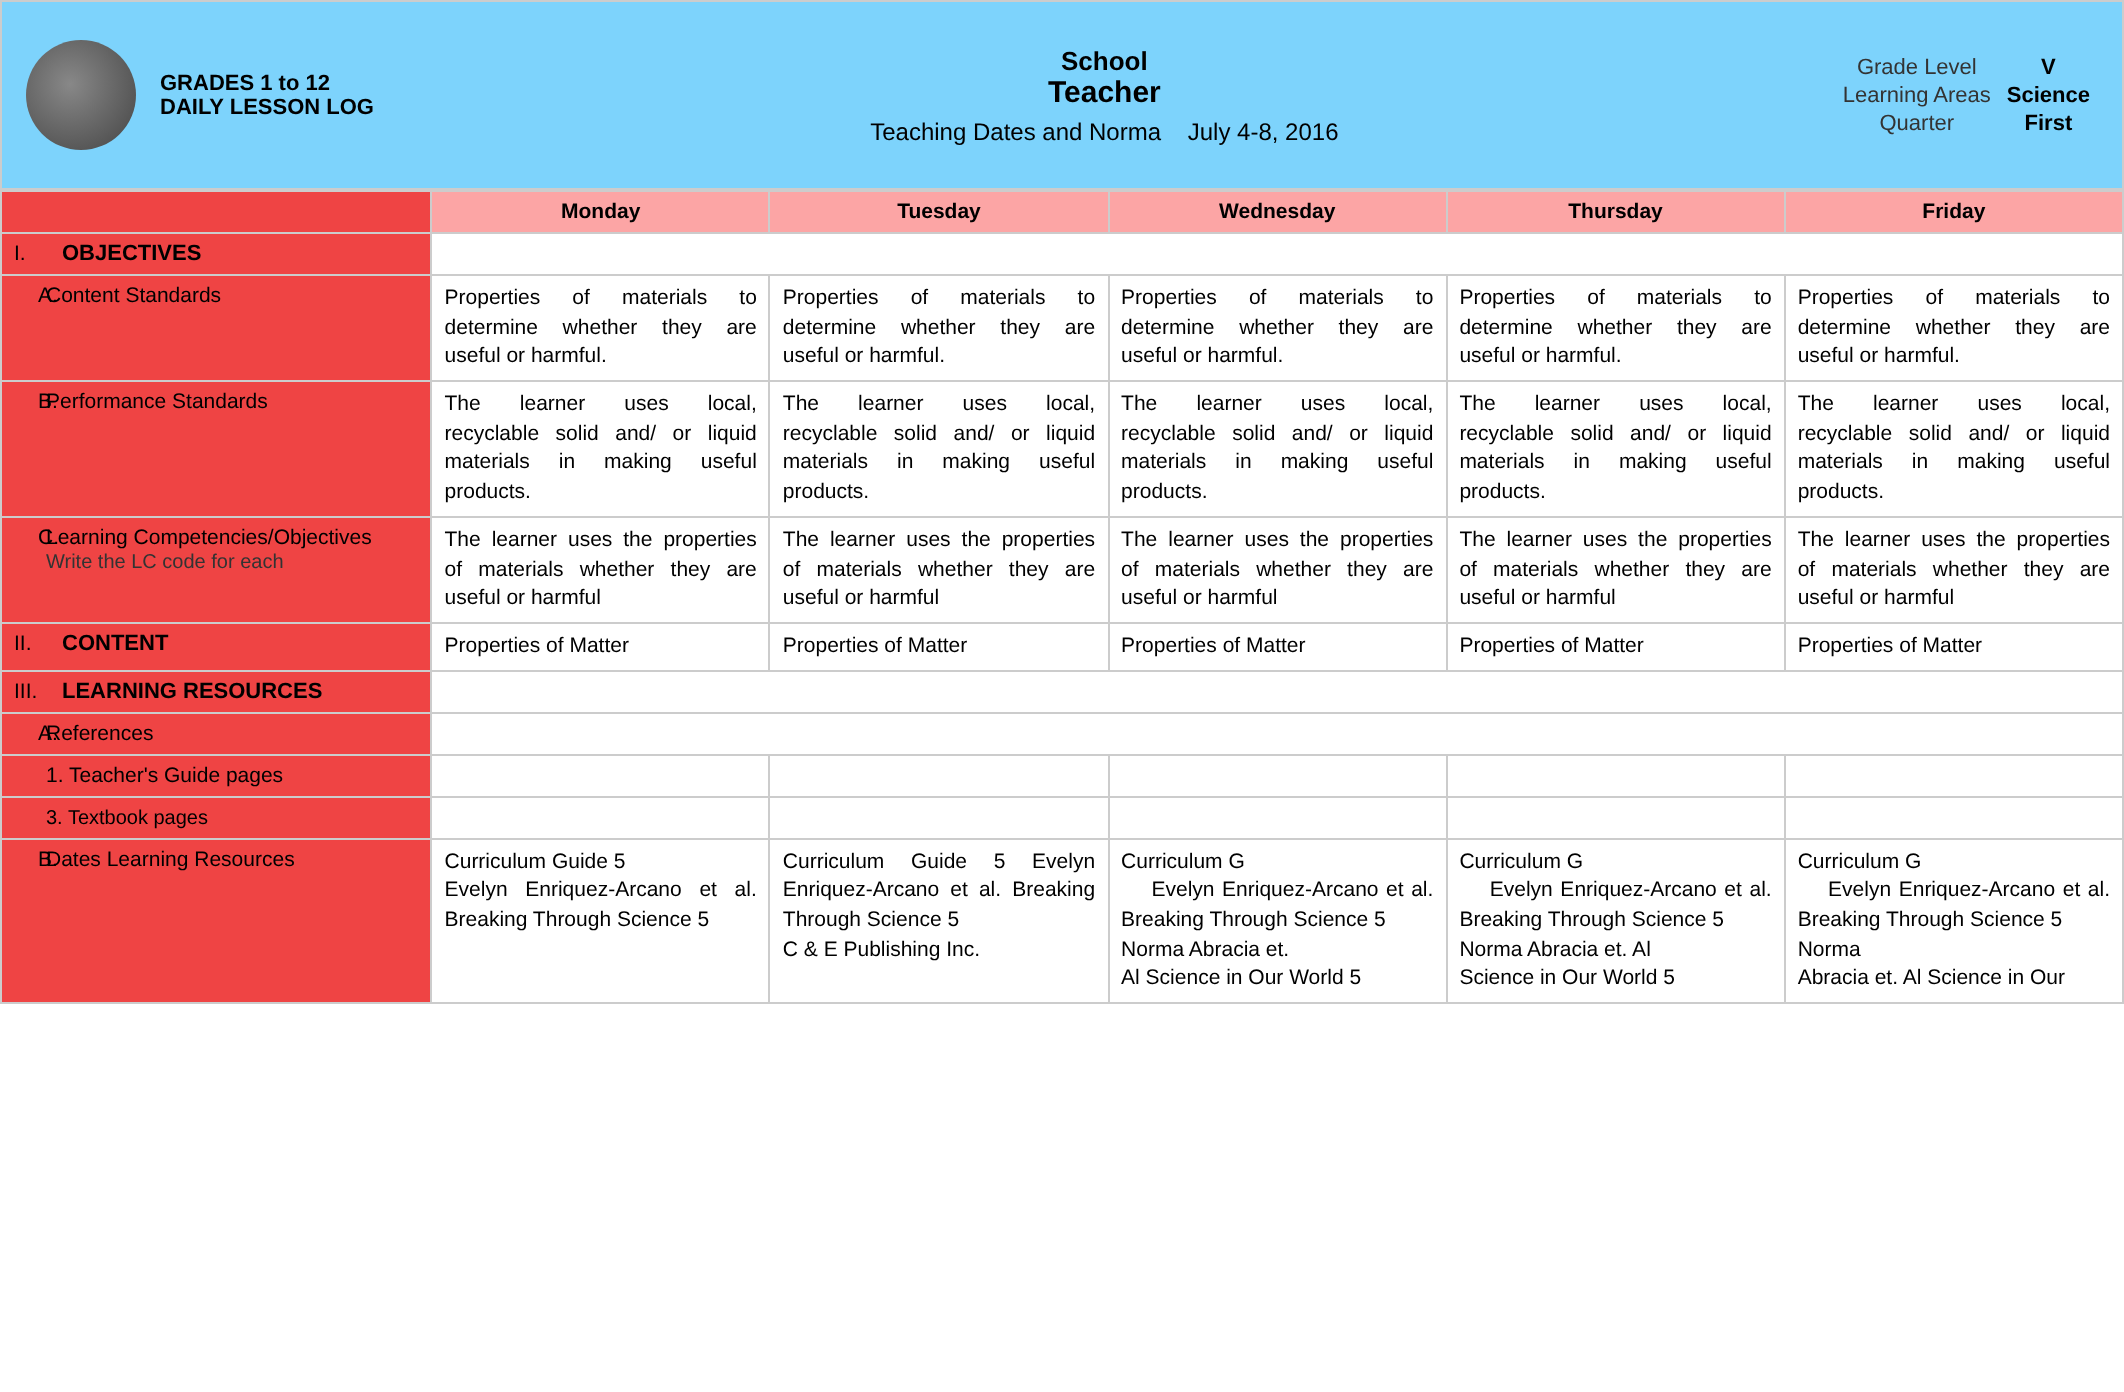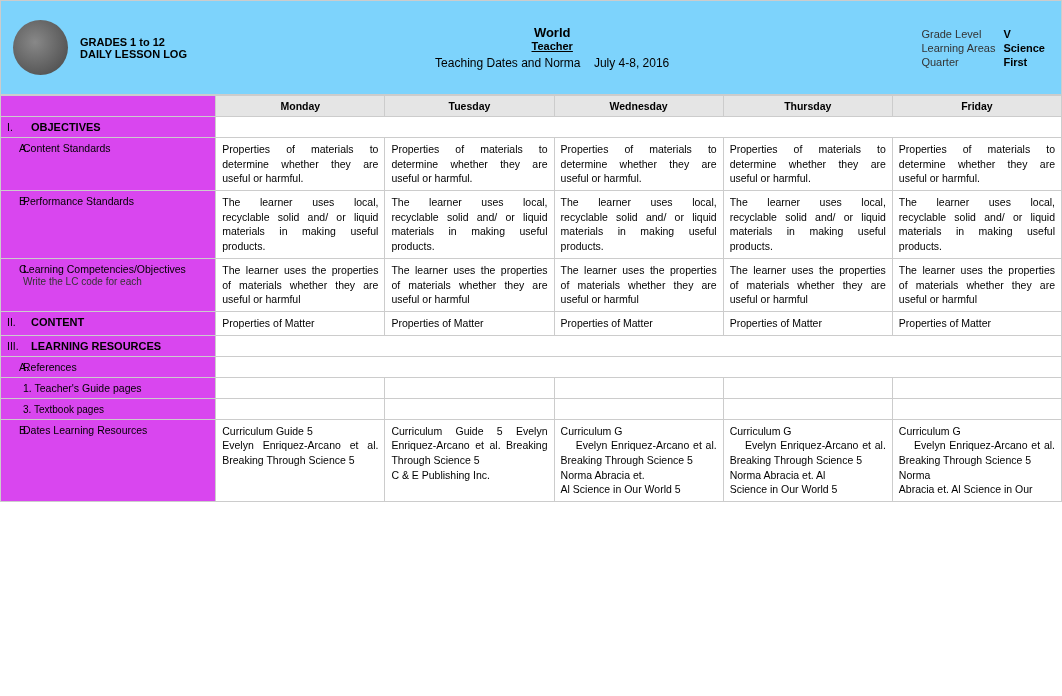--- a/index.html
+++ b/index.html
@@ -37,37 +37,36 @@
     .header-center {
       flex: 1;
       text-align: center;
     }
     .header-center .school-label {
       font-weight: bold;
       font-size: 13px;
     }
     .header-center .teacher-label {
       font-weight: bold;
-      font-size: 11px;
-      text-decoration: underline;
+      font-size: 15px;
     }
     .header-center .teaching-row {
       font-size: 12px;
       margin-top: 4px;
     }
     .header-center .teaching-row .teaching-label {
       font-weight: normal;
     }
     .header-center .teaching-row .teaching-date {
       font-weight: normal;
       margin-left: 10px;
     }
     .header-right {
       flex: 0 0 auto;
-      text-align: left;
+      text-align: center;
       margin-left: 20px;
     }
     .header-right table {
       border-collapse: collapse;
     }
     .header-right td {
       padding: 1px 4px;
       font-size: 11px;
     }
     .header-right td:first-child {
@@ -84,29 +83,29 @@
       border-collapse: collapse;
       border: 1px solid #ccc;
     }
     .main-table th, .main-table td {
       border: 1px solid #ccc;
       padding: 4px 6px;
       vertical-align: top;
       font-size: 10.5px;
     }
     .day-header {
-      background: #e5e5e5;
+      background: #fca5a5;
       text-align: center;
       font-weight: bold;
       font-size: 11px;
       padding: 5px;
     }
     .label-col {
       width: 210px;
-      background: #d946ef;
+      background: #ef4444;
     }
     .section-header {
       font-weight: bold;
       font-size: 11px;
     }
     .sub-label {
       font-size: 10.5px;
     }
     .indent1 {
       padding-left: 12px;
@@ -128,21 +127,21 @@
 </head>
 <body>
 
 <div class="header">
   <div class="header-logo"></div>
   <div class="header-school-info">
     <div class="grades">GRADES 1 to 12</div>
     <div class="daily">DAILY LESSON LOG</div>
   </div>
   <div class="header-center">
-    <div class="school-label">World</div>
+    <div class="school-label">School</div>
     <div class="teacher-label">Teacher</div>
     <div class="teaching-row">
       <span class="teaching-label">Teaching Dates and Norma</span>
       <span class="teaching-date">July 4-8, 2016</span>
     </div>
   </div>
   <div class="header-right">
     <table>
       <tbody>
           <tr>

